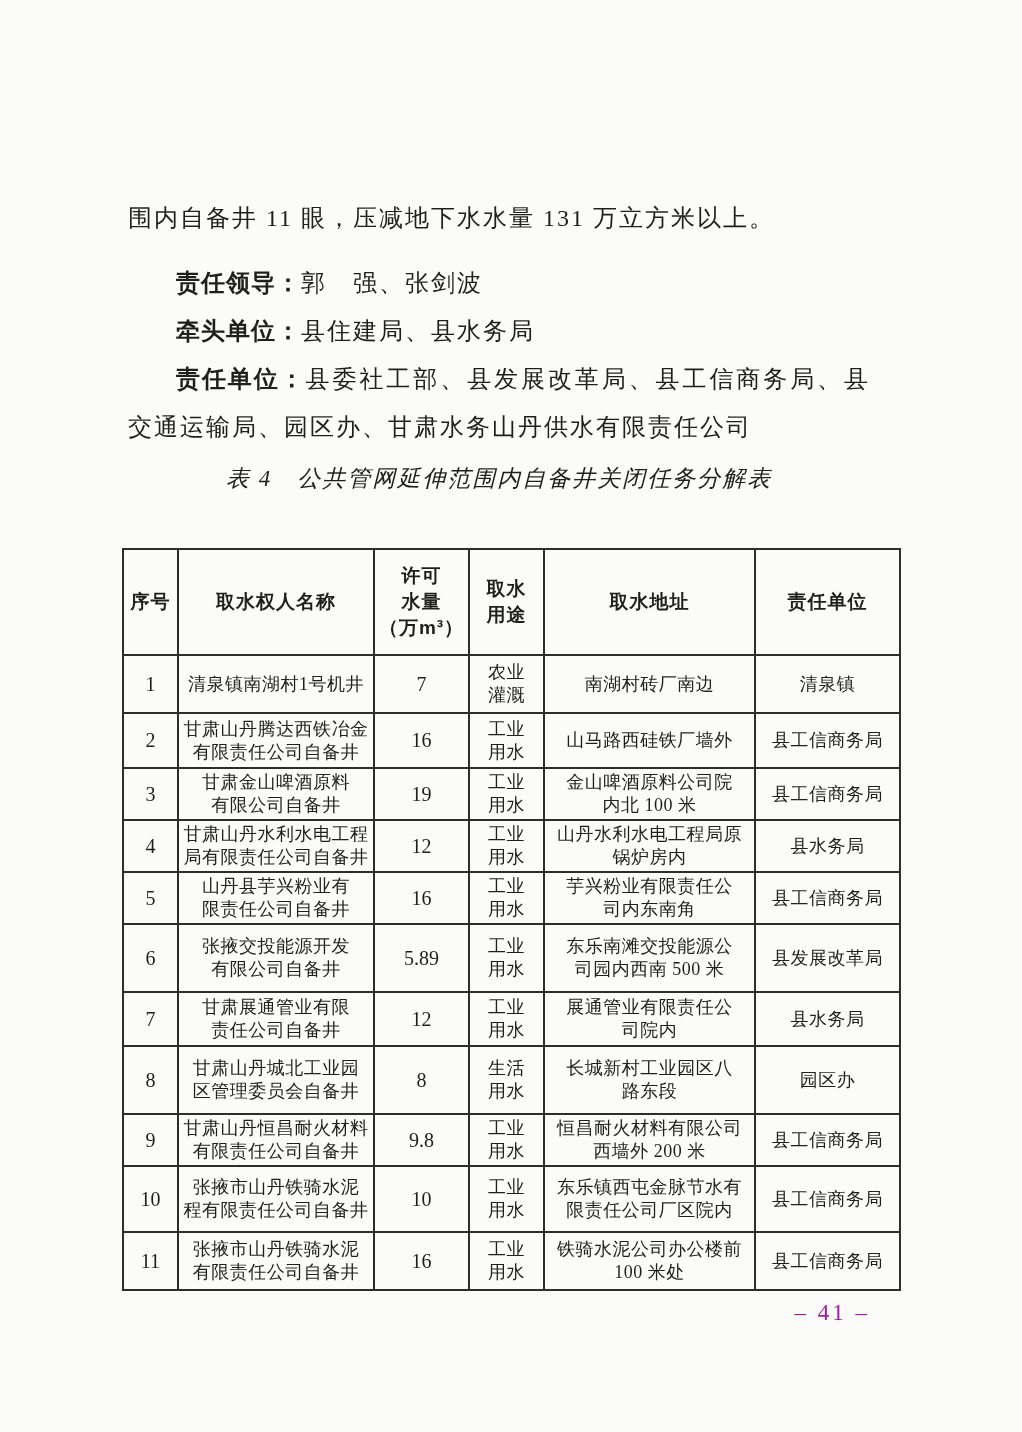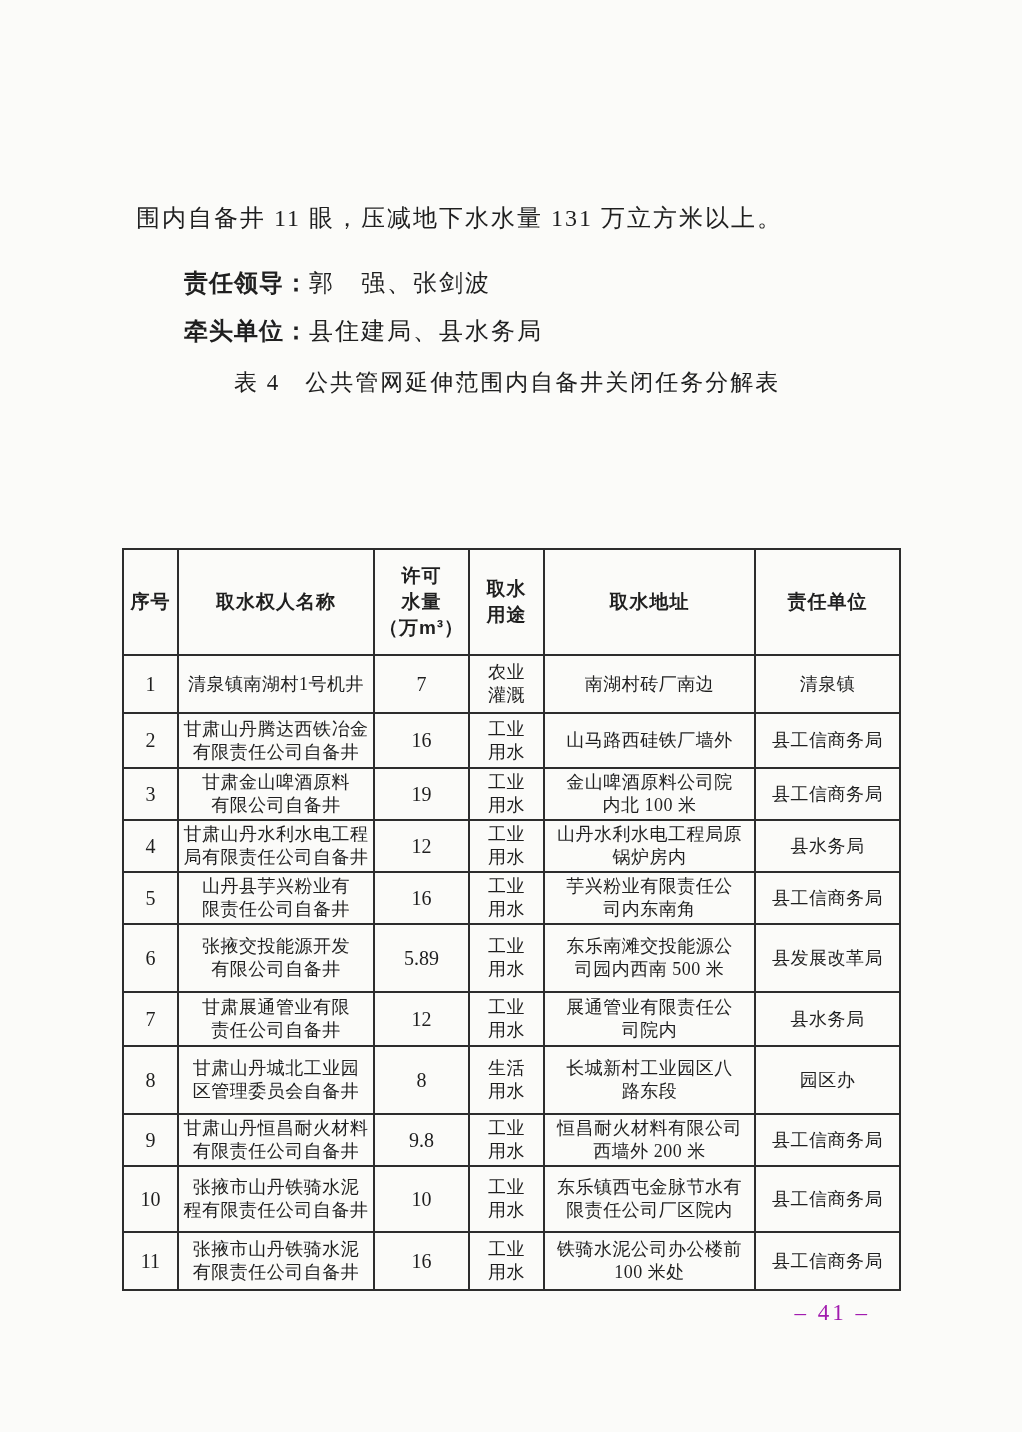--- a/index.html
+++ b/index.html
@@ -10,21 +10,21 @@
     width: 1022px;
     height: 1432px;
     position: relative;
     background: #fbfbf9;
     color: #1f1f1f;
     font-family: "Liberation Serif", "DejaVu Serif", serif;
     overflow: hidden;
   }
   .page {
     position: absolute;
-    left: 136px;
+    left: 128px;
     top: 194px;
     width: 742px;
   }
   .body-text {
     font-size: 24px;
     line-height: 48px;
     letter-spacing: 2px;
     text-align: justify;
     margin: 0;
   }
@@ -39,20 +39,21 @@
     font-weight: bold;
     letter-spacing: 1px;
   }
   .table-title {
     font-size: 23px;
     line-height: 44px;
     letter-spacing: 2px;
     text-align: center;
     margin: 6px 0 0 0;
     font-weight: 500;
+    font-style: italic;
   }
   .well-table-wrap {
     position: absolute;
     left: 122px;
     top: 548px;
   }
   table.well-table {
     border-collapse: collapse;
     table-layout: fixed;
     width: 777px;
@@ -106,20 +107,23 @@
   <p class="body-text para-first">围内自备井 11 眼，压减地下水水量 131 万立方米以上。</p>
 
   <p class="body-text para-indent">
     <span class="field-label">责任领导：</span><span>郭　强、张剑波</span>
   </p>
 
   <p class="body-text para-indent">
     <span class="field-label">牵头单位：</span><span>县住建局、县水务局</span>
   </p>
 
+  <p class="body-text para-indent">
+    <span class="field-label">责任单位：</span><span>县委社工部、县发展改革局、县工信商务局、县交通运输局、园区办、甘肃水务山丹供水有限责任公司</span>
+  </p>
 
 
   <p class="table-title">表 4　公共管网延伸范围内自备井关闭任务分解表</p>
 
 </div>
 
 <div class="well-table-wrap">
   <table class="well-table">
     <colgroup>
       <col class="col-seq">

